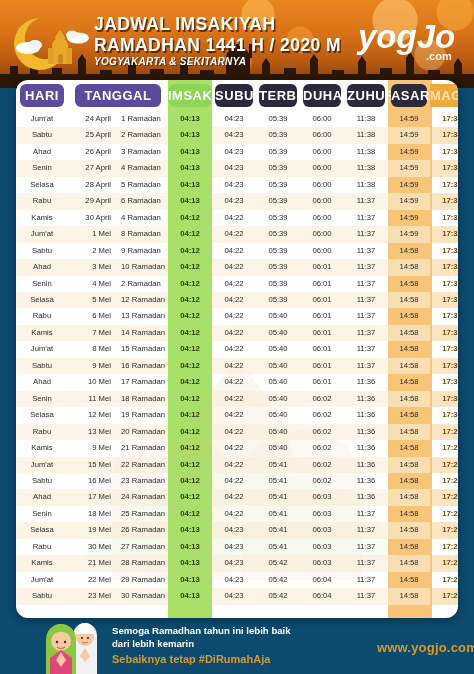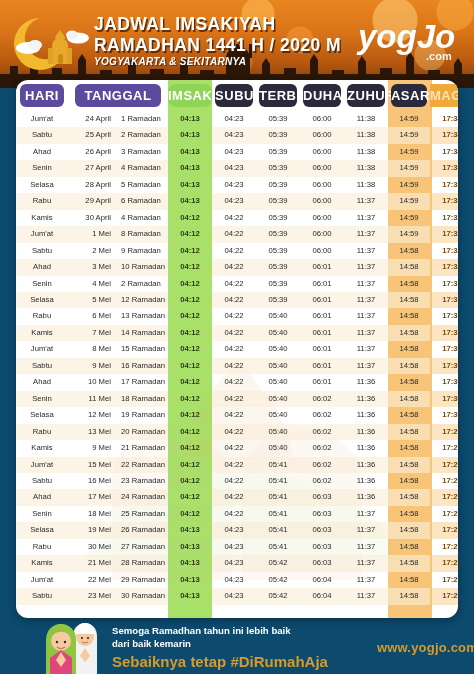--- a/index.html
+++ b/index.html
@@ -134,21 +134,21 @@
     position: absolute; left: 0; bottom: 0;
     width: 474px; height: 56px; margin-left: 20px;
   }
   .couple { position: absolute; left: 22px; bottom: 0px; width: 62px; height: 54px; }
   .ftext { position: absolute; left: 92px; top: 6px; }
   .f1, .f2 {
     font-size: 9.6px; font-weight: 700; color: #ffffff; line-height: 1.38;
     white-space: nowrap;
   }
   .f3 {
-    font-size: 15px; font-weight: 700; color: #d79a2b;
+    font-size: 11px; font-weight: 700; color: #d79a2b;
     margin-top: 3px; white-space: nowrap;
   }
   .fsite {
     position: absolute; right: 16px; top: 22px;
     font-size: 13px; font-weight: 700; color: #d79a2b;
     letter-spacing: .2px;
     text-align: center;
   }
 </style>
 </head>
@@ -643,19 +643,19 @@
         <path d="M8,18 C8,9 13,4 19,4 C25,4 30,9 30,18 L30,22 C30,14 25,12 19,12 C13,12 8,14 8,22 Z" fill="#8ec63f"></path>
         <circle cx="15" cy="22" r="1.2" fill="#3a2a1a"></circle>
         <circle cx="23" cy="22" r="1.2" fill="#3a2a1a"></circle>
         <path d="M15,27 Q19,30 23,27" stroke="#c0785a" stroke-width="1.2" fill="none"></path>
         <path d="M8,38 L19,30 L30,38 L30,54 L8,54 Z" fill="#e0457b"></path>
         <path d="M14,40 L19,32 L24,40 L19,47 Z" fill="#f7c9a0"></path>
       </svg>
     </div>
     <div class="ftext">
       <div class="f1">Semoga Ramadhan tahun ini lebih baik</div>
-      <div class="f2">dari baik kemarin</div>
+      <div class="f2">dari lebih kemarin</div>
       <div class="f3">Sebaiknya tetap #DiRumahAja</div>
     </div>
     <div class="fsite">www.yogjo.com</div>
   </div>
 
 </div>
 
 </body></html>

